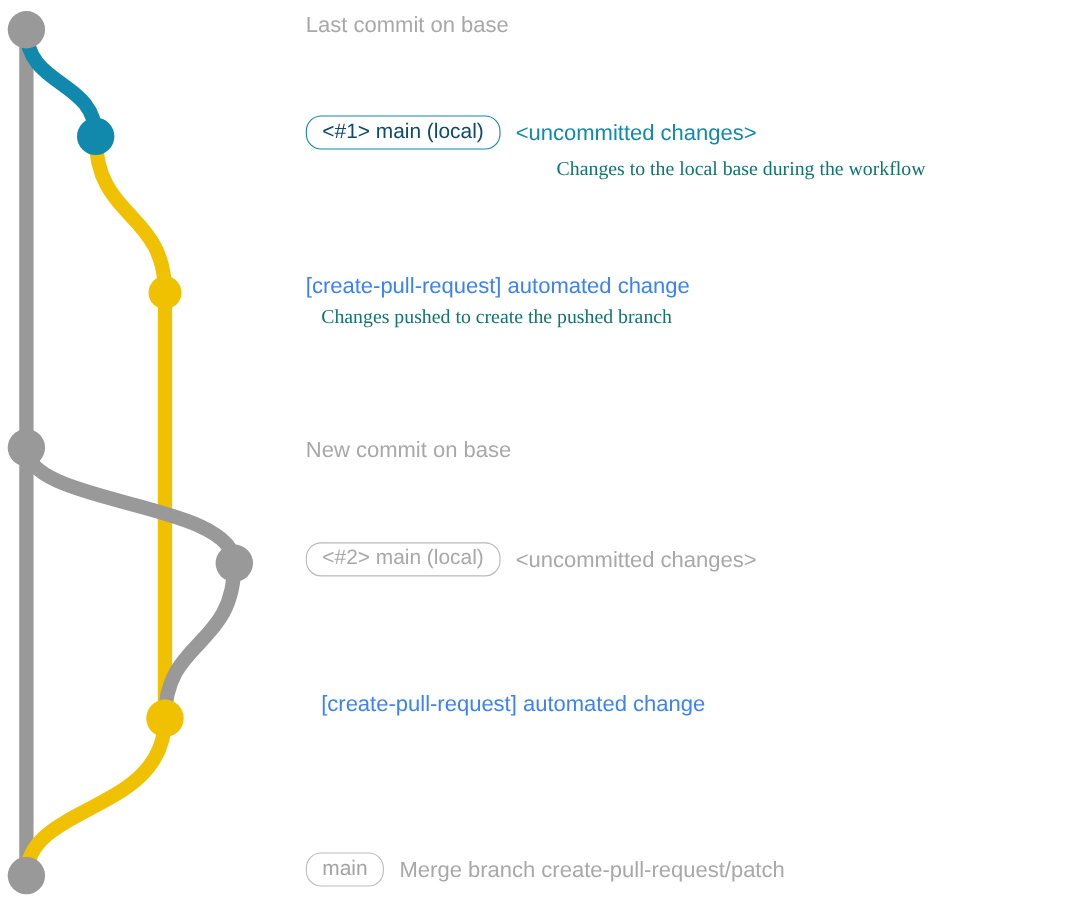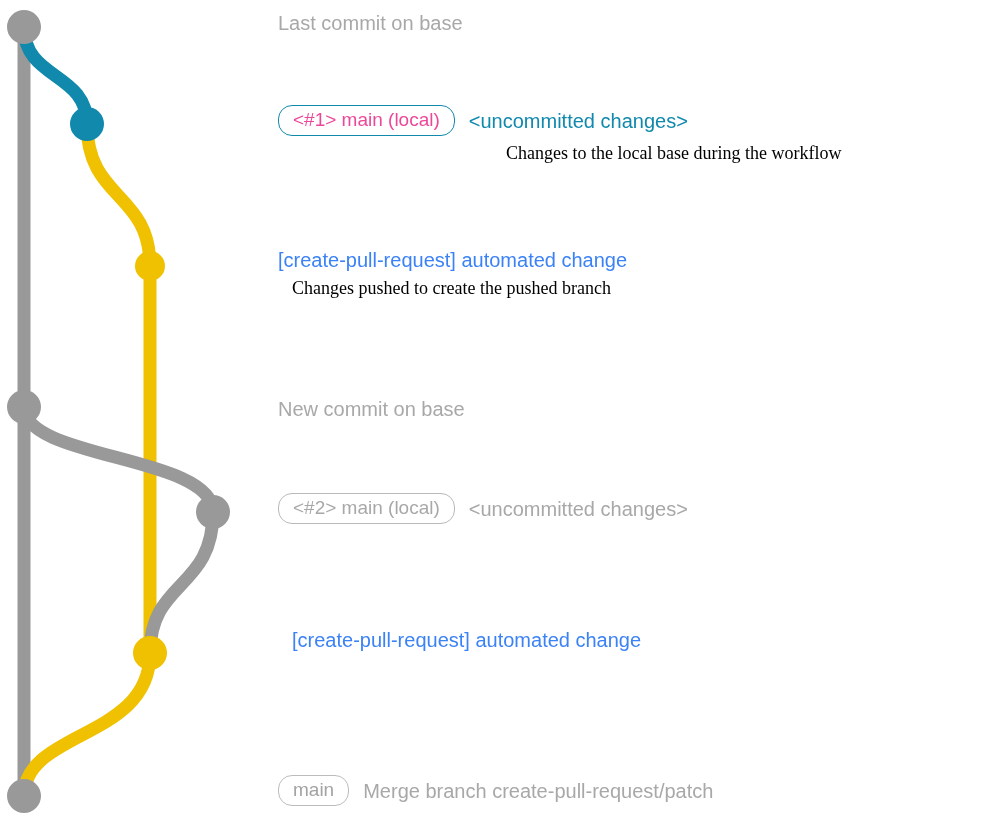--- a/index.html
+++ b/index.html
@@ -45,21 +45,21 @@
     border-radius: 14px;
     padding: 4px 14px 5px 14px;
     font-size: 19px;
     line-height: 20px;
     color: #999999;
     background: #ffffff;
     box-sizing: border-box;
   }
   .tag.blue {
     border-color: #1089ad;
-    color: #ec4899;
+    color: #0c4a6e;
   }
   .tag.grey {
     border-color: #b9b9b9;
     color: #a8a8a8;
   }
   .tag.yellow {
     border-color: #efc100;
     color: #efc100;
   }
   .tag.plain {
@@ -72,21 +72,21 @@
     white-space: nowrap;
   }
   .headline.blue { color: #1089ad; }
   .headline.yellow { color: #3b82f6; }
   .headline.grey { color: #a8a8a8; }
   .headline.tag-gap { margin-left: 14px; }
   .subtext {
     font-family: "Liberation Serif", serif;
     font-size: 18px;
     line-height: 20px;
-    color: #000000;
+    color: #0f766e;
     white-space: nowrap;
     margin-top: 7px;
   }
   
   #row-last-commit { left: 254px; top: 12px; }
   #row-commit-1    { left: 254px; top: 105px; }
   #row-commit-2    { left: 254px; top: 249px; }
   #row-new-commit  { left: 254px; top: 398px; }
   #row-commit-3    { left: 254px; top: 493px; }
   #row-commit-4    { left: 254px; top: 629px; }

